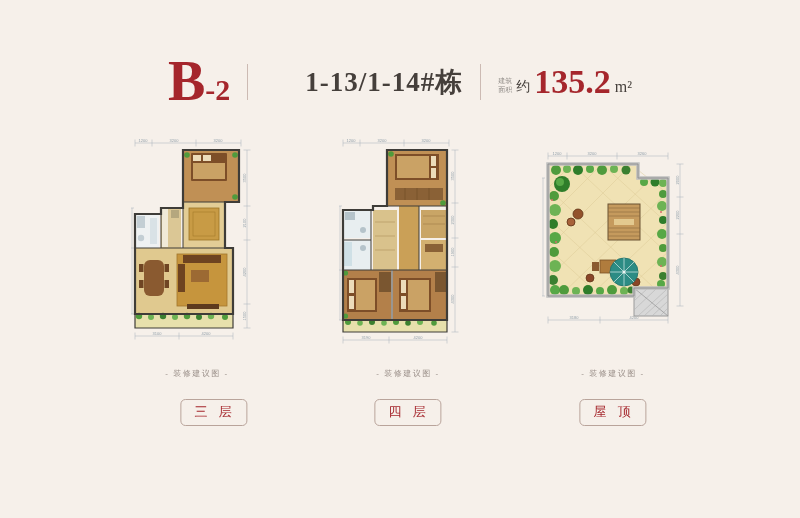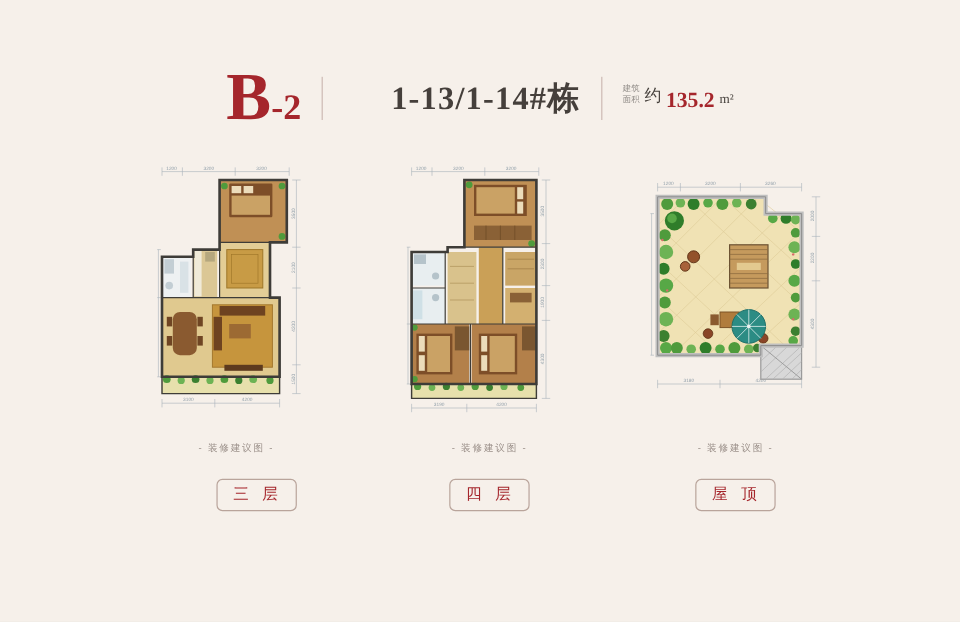--- a/index.html
+++ b/index.html
@@ -16,22 +16,22 @@
   }
   .code { color:#a5262c; font-weight:bold; display:flex; align-items:baseline; }
   .code-main { font-size:56px; line-height:0.9; }
   .code-suffix { font-size:30px; }
   .vdiv { width:1px; height:36px; background:#ccbab3; }
   .building { font-size:27px; color:#453f3b; font-weight:bold; letter-spacing:1px;margin-left:40px; }
   .area { display:flex; align-items:flex-end; gap:4px; }
   .area-label { display:flex; flex-direction:column; font-size:7px; color:#908b87;
                 line-height:1.25; padding-bottom:4px; font-family:"Liberation Sans",sans-serif; }
   .area-approx { font-size:14px; color:#46403c; padding-bottom:3px; }
-  .area-value { font-size:18px; color:#a5262c; font-weight:bold; line-height:1; }
-  .area-unit { font-size:11px; color:#46403c; padding-bottom:3px; }
+  .area-value { font-size:34px; color:#a5262c; font-weight:bold; line-height:1; }
+  .area-unit { font-size:16px; color:#46403c; padding-bottom:3px; }
   
   .plan-svg { position:absolute; }
   .p1 { left:131px; top:136px; }
   .p2 { left:339px; top:136px; }
   .p3 { left:542px; top:148px; }
   .caption {
     position:absolute; top:368px; transform:translateX(-50%);
     font-size:8px; color:#9a8f89; letter-spacing:1.5px; white-space:nowrap;
     font-family:"Liberation Sans",sans-serif;
   }

